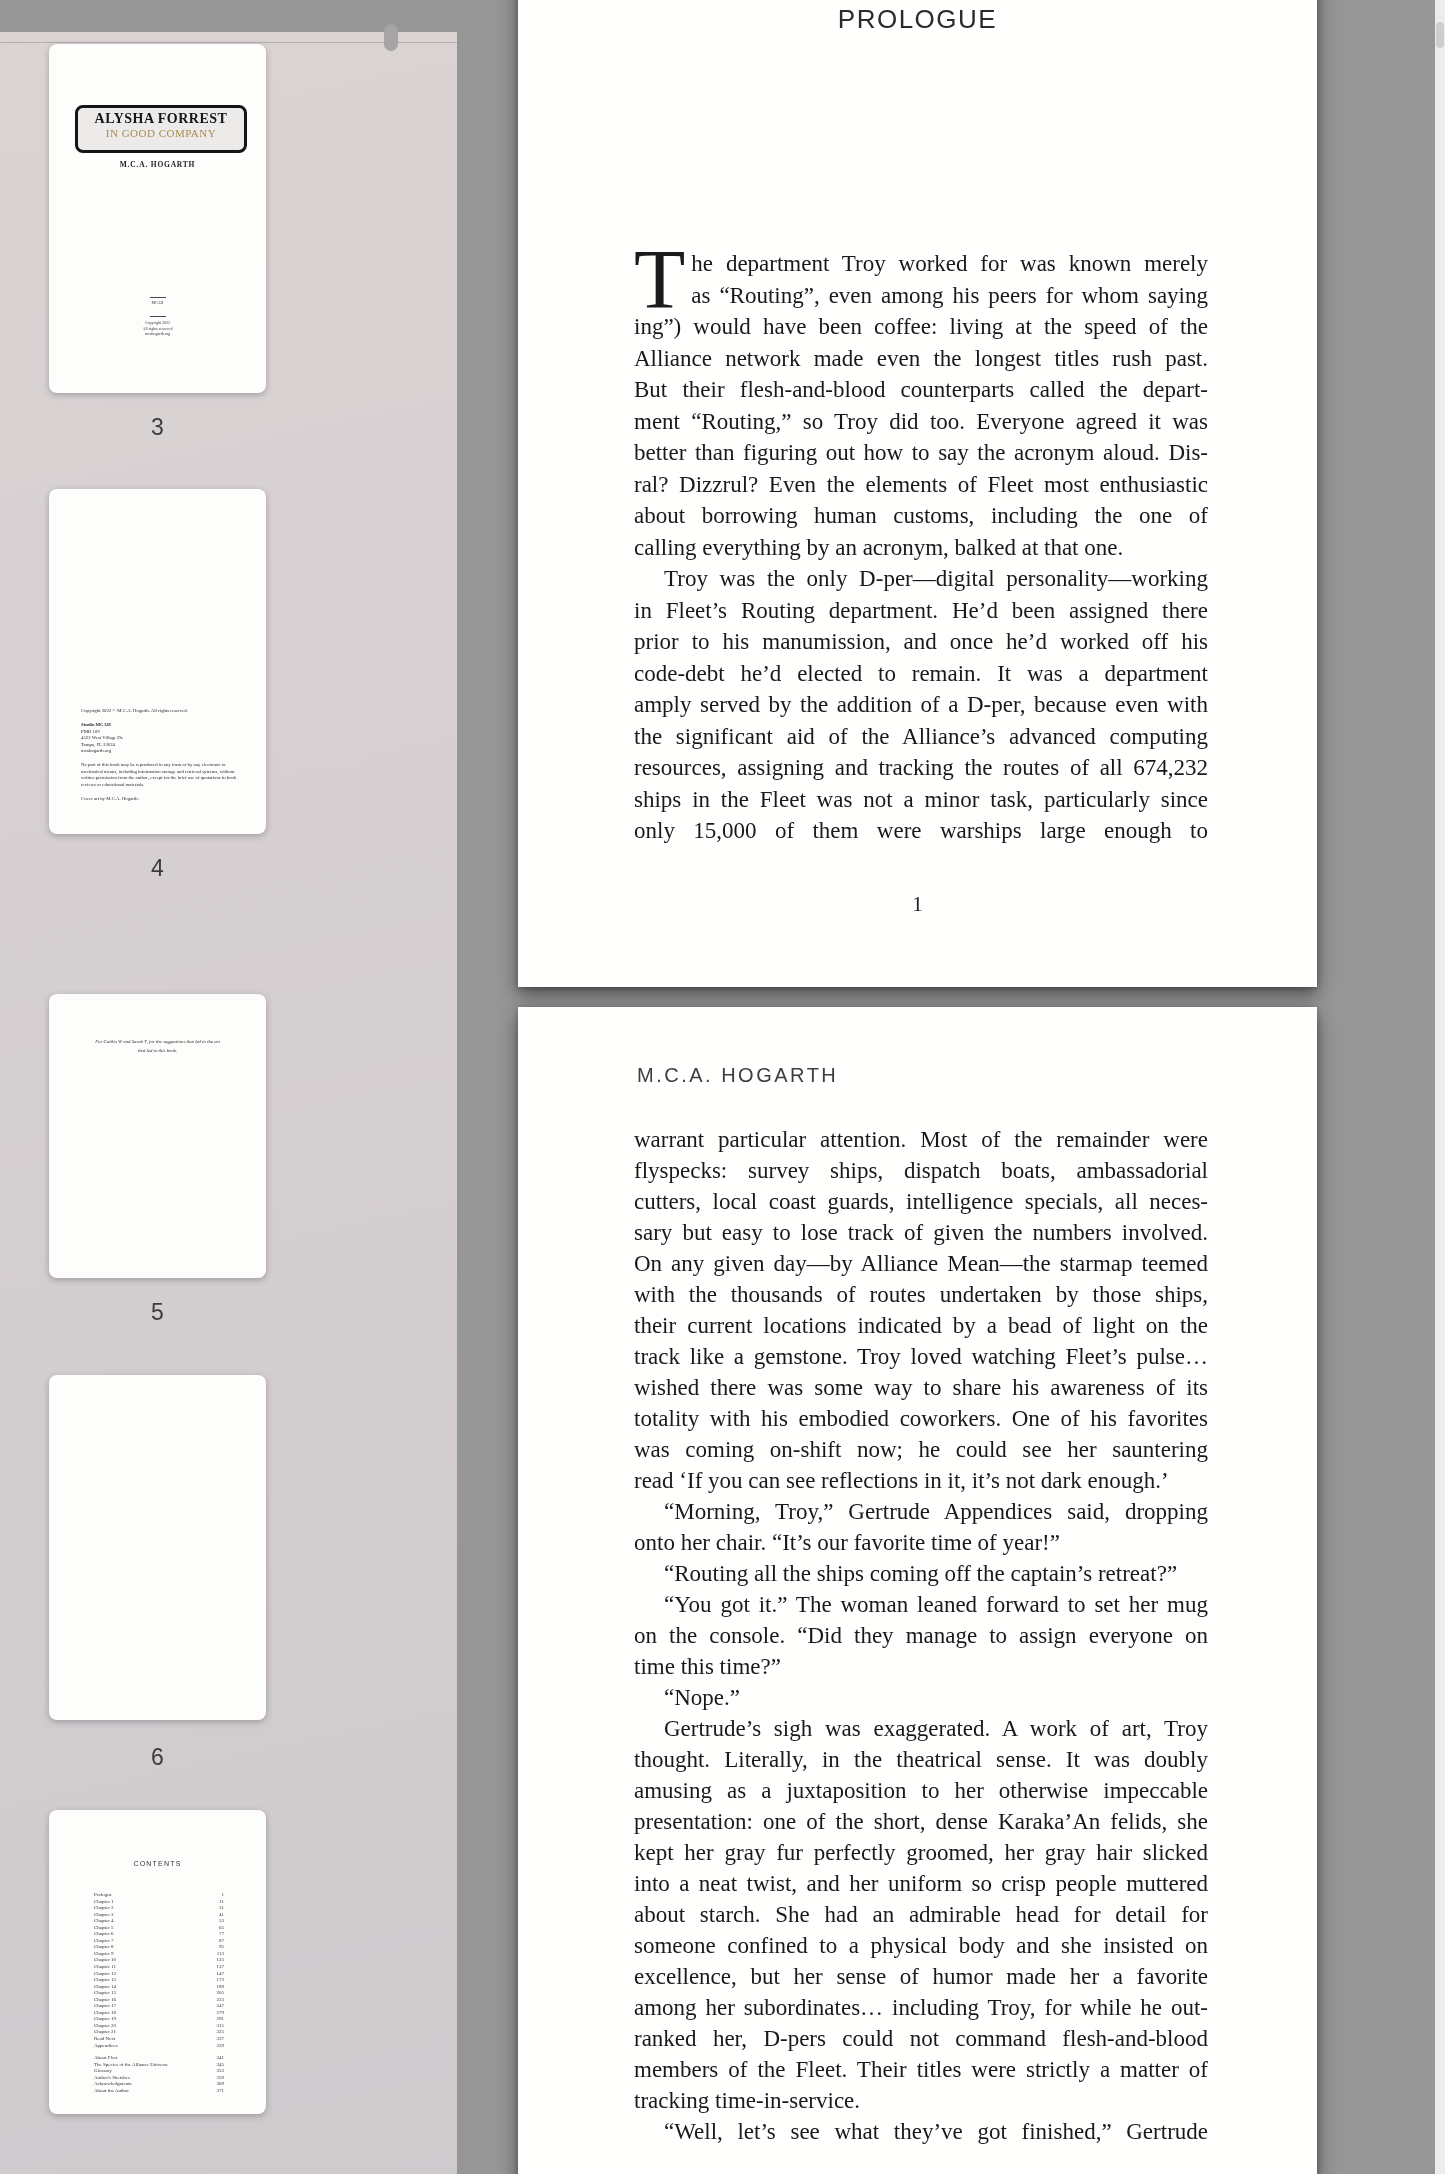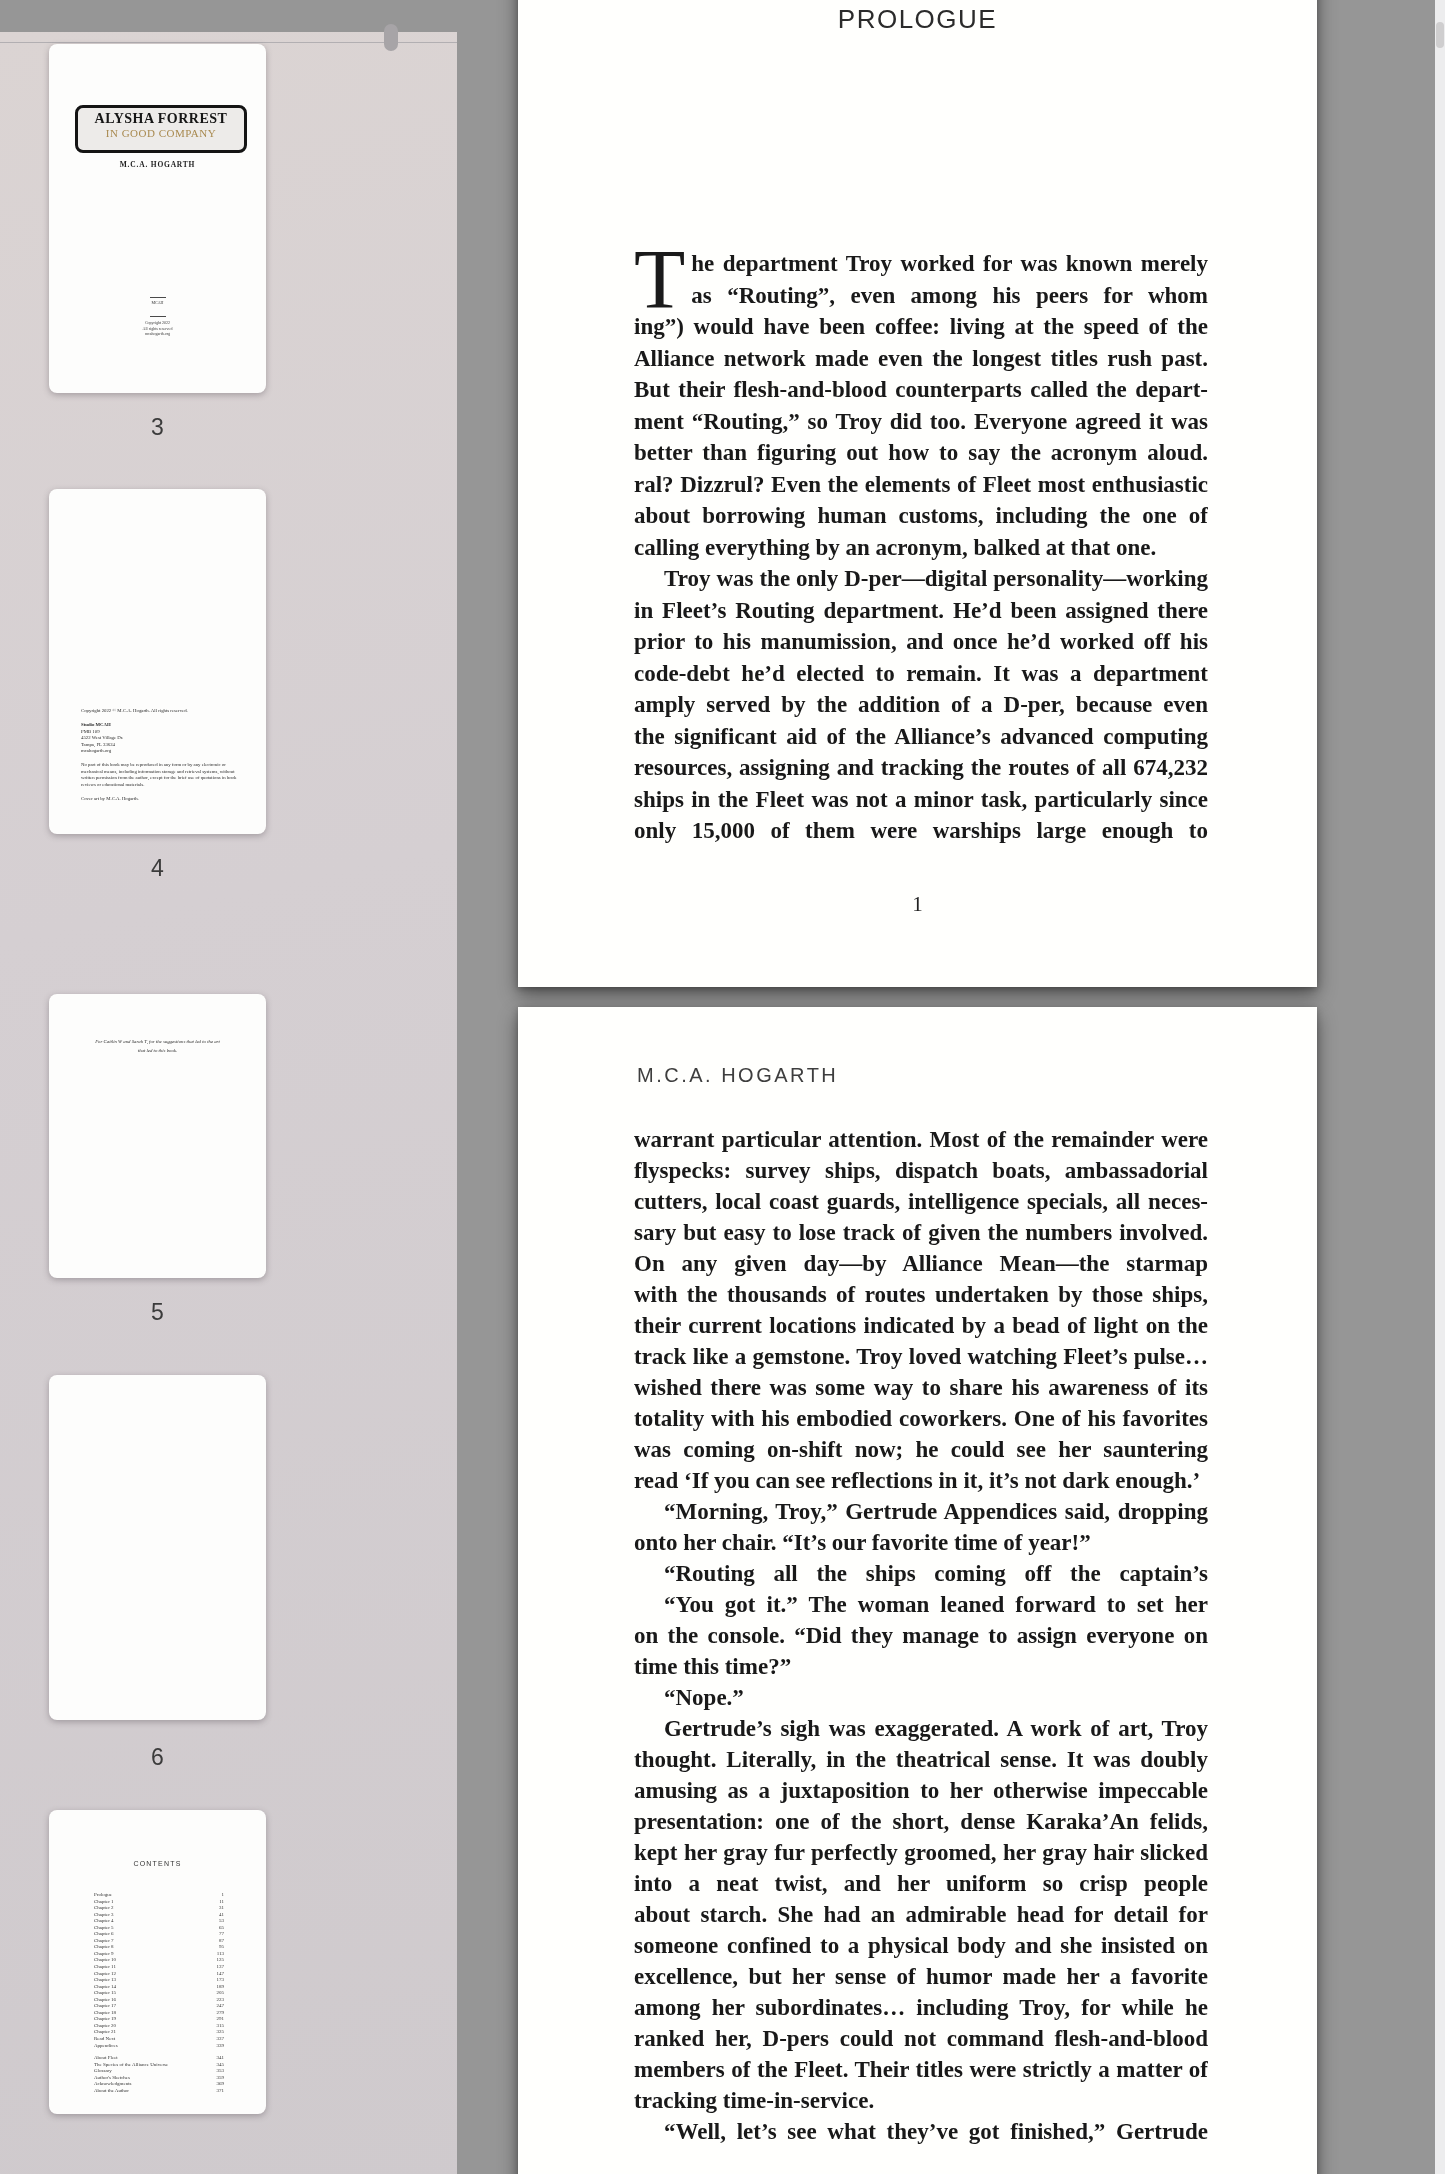--- a/index.html
+++ b/index.html
@@ -59,21 +59,21 @@
   #page2{top:1007px;height:1250px;}
   .chapter-head{position:absolute;top:74px;left:0;width:100%;text-align:center;
         font-size:26px;letter-spacing:1.5px;color:#2b2b2b;}
   .running-head{position:absolute;top:57px;left:119px;font-size:20px;
         letter-spacing:2.5px;color:#3e3e3e;}
   .pnum{position:absolute;top:962px;left:0;width:100%;text-align:center;
         font-family:"Liberation Serif",serif;font-size:21px;color:#222;}
   .col{position:absolute;left:116px;width:574px;
        font-family:"Liberation Serif",serif;font-size:23px;color:#191919;}
   #p1col{top:318px;} #p2col{top:117px;}
-  .line{display:block;text-align:justify;text-align-last:justify;overflow:hidden;font-weight:bold;}
+  .line{display:block;text-align:justify;text-align-last:justify;overflow:hidden;}
   #p1col .line{height:31.5px;line-height:31.5px;}
   #p2col .line{height:31px;line-height:31px;}
   .line.end{text-align-last:left;}
   .line.ind{text-indent:30px;}
   .dropcap{float:left;font-family:"Liberation Serif",serif;font-size:84px;
        line-height:60px;height:61px;padding-top:2px;margin-right:6px;color:#1a1a1a;}
 
   
   .rightstrip{position:absolute;right:0;top:0;width:10px;height:100%;background:#ededee;}
   .win-scroll{position:absolute;right:1px;top:22px;width:8px;height:26px;

